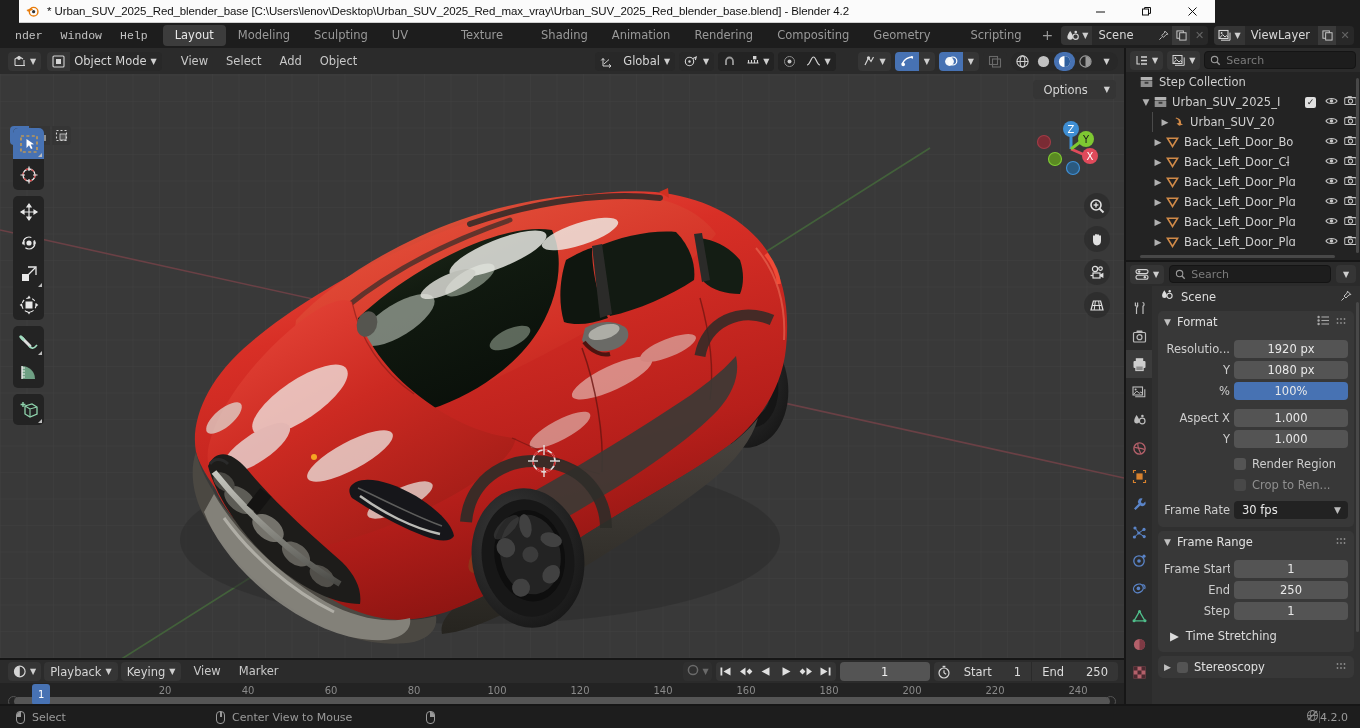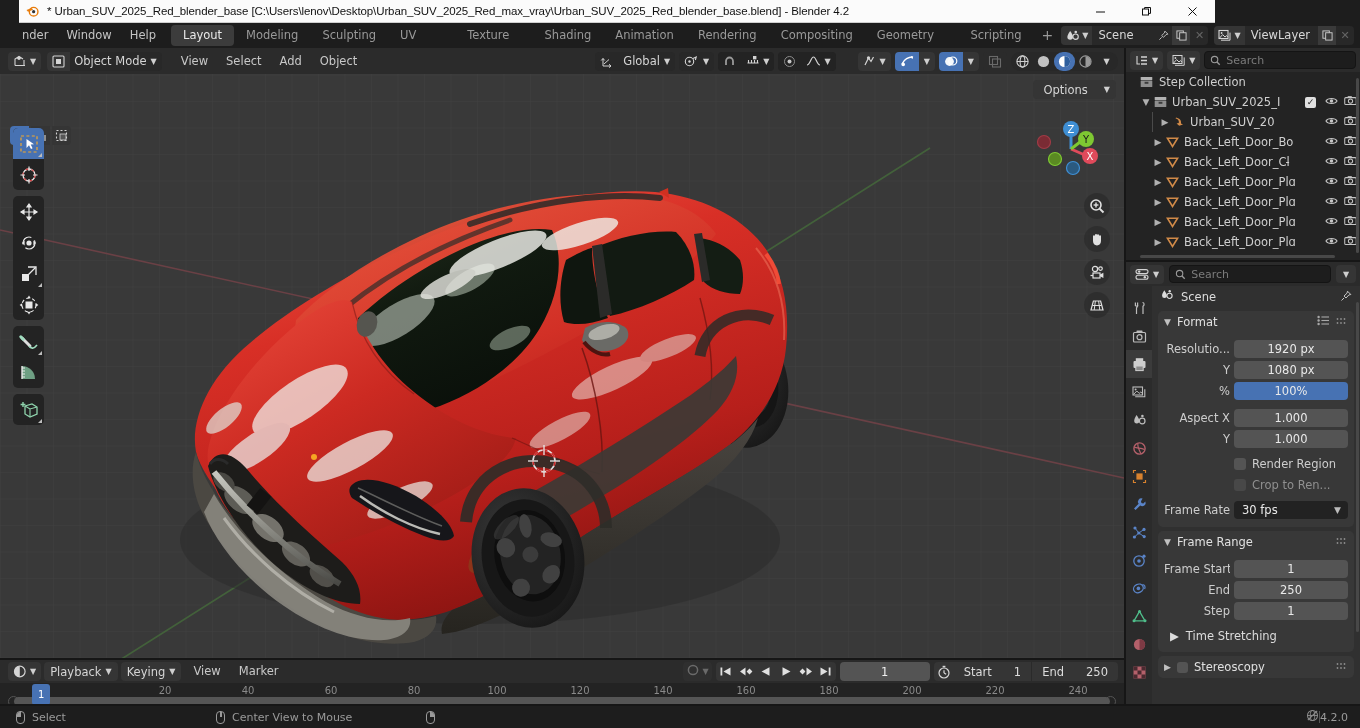--- a/index.html
+++ b/index.html
@@ -17,21 +17,21 @@
     display:flex;align-items:center;border-bottom:1px solid #cfcfcf;margin-left:19px;}
   .tb-ico{width:22px;height:22px;display:flex;align-items:center;justify-content:center;margin-left:2px;}
   .tb-title{font-size:11.5px;color:#111;font-family:"Liberation Sans",sans-serif;white-space:nowrap;
     overflow:hidden;padding-left:4px;letter-spacing:-0.1px;}
   .tb-win{margin-left:auto;display:flex;height:23px;}
   .tb-btn{width:46px;height:23px;display:flex;align-items:center;justify-content:center;color:#111;font-size:13px;}
 
   
   .topbar{position:absolute;left:0;top:23px;width:1360px;height:25px;background:#1d1d1d;
     display:flex;align-items:center;}
-  .tmenu{display:flex;align-items:center;height:25px;padding-left:13px;}
+  .tmenu{display:flex;align-items:center;height:25px;padding-left:6px;font-family:Liberation Mono, monospace;}
   .tmenu span{padding:0 9px;line-height:25px;font-size:11.5px;color:#c3c3c3;cursor:default;}
   .wsTabs{display:flex;align-items:center;height:25px;margin-left:6px;}
   .wsTab{padding:0 12px;line-height:21px;height:21px;font-size:11.5px;color:#999;border-radius:4px;}
   .wsTab.active{background:#3c3c3c;color:#e8e8e8;}
   .wsPlus{padding:0 8px;color:#9a9a9a;font-size:14px;line-height:21px;}
   .topRight{margin-left:auto;display:flex;align-items:center;padding-right:6px;gap:6px;}
   .idblock{display:flex;align-items:center;height:19px;background:#282828;border-radius:4px;overflow:hidden;}
   .idbtn{display:flex;align-items:center;height:19px;padding:0 4px;background:#353535;gap:2px;}
   .idname{padding:0 8px 0 6px;background:#282828;height:19px;line-height:19px;font-size:11.5px;color:#d8d8d8;min-width:62px;}
   .idico{width:18px;height:19px;display:flex;align-items:center;justify-content:center;background:#282828;}

